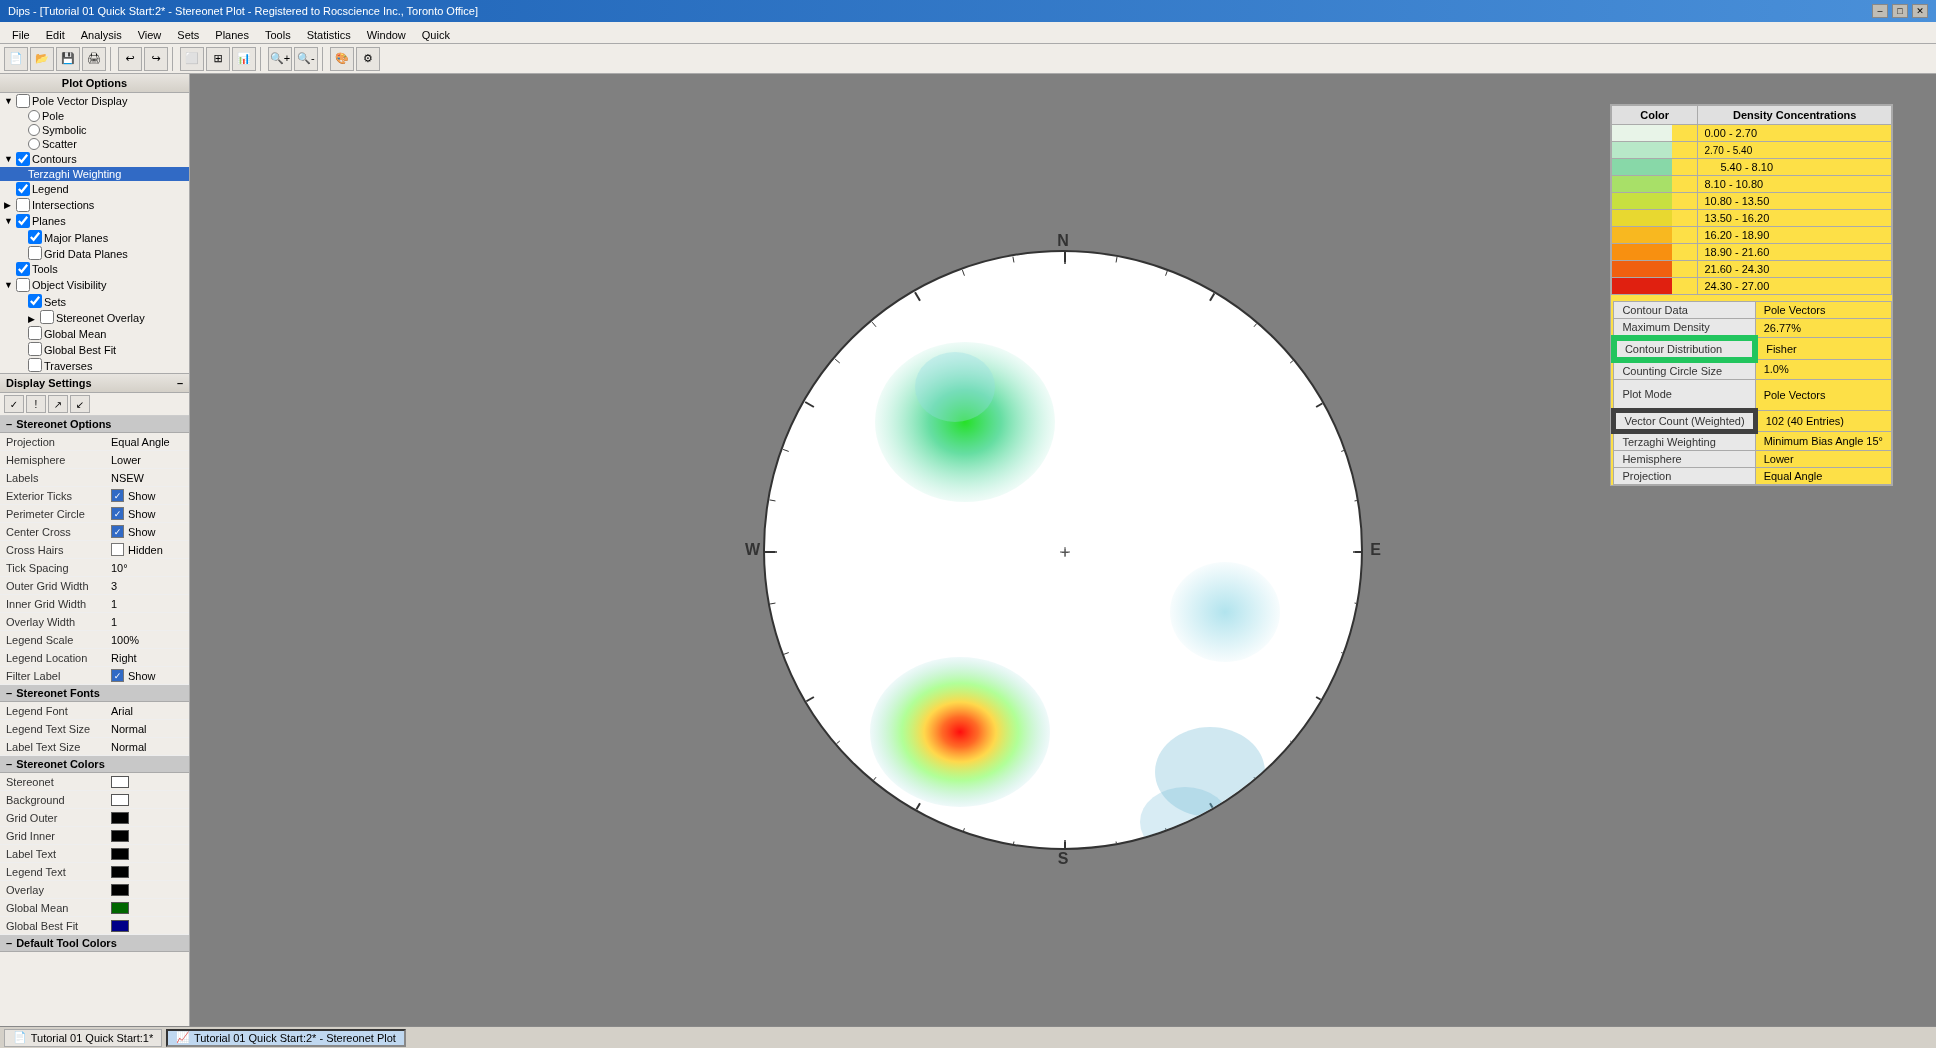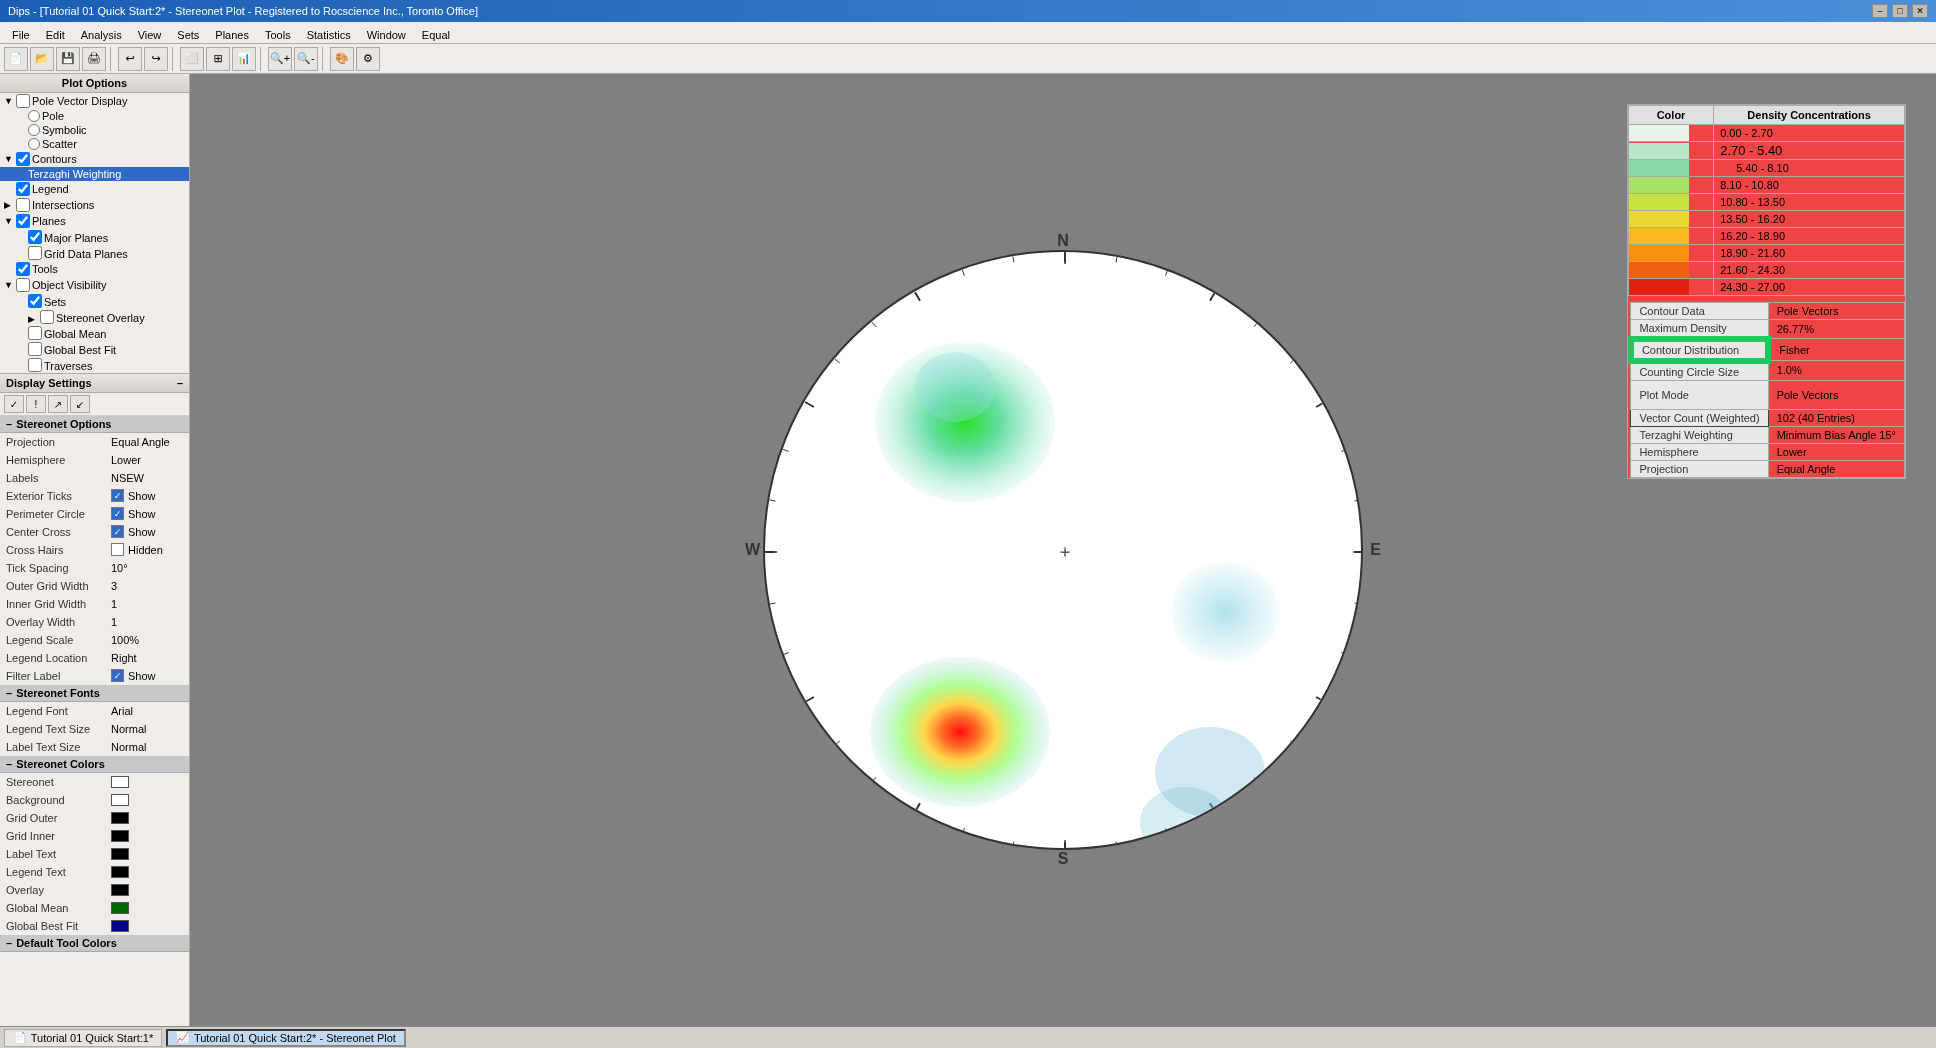--- a/index.html
+++ b/index.html
@@ -282,21 +282,21 @@
 <div class="menu-bar">
   <span class="menu-item">File</span>
   <span class="menu-item">Edit</span>
   <span class="menu-item">Analysis</span>
   <span class="menu-item">View</span>
   <span class="menu-item">Sets</span>
   <span class="menu-item">Planes</span>
   <span class="menu-item">Tools</span>
   <span class="menu-item">Statistics</span>
   <span class="menu-item">Window</span>
-  <span class="menu-item">Equal</span>
+  <span class="menu-item">Quick</span>
 </div>
 
 <div class="toolbar">
   <div class="toolbar-btn" title="New">📄</div>
   <div class="toolbar-btn" title="Open">📂</div>
   <div class="toolbar-btn" title="Save">💾</div>
   <div class="toolbar-btn" title="Print">🖨</div>
   <div class="toolbar-separator"></div>
   <div class="toolbar-btn">↩</div>
   <div class="toolbar-btn">↪</div>
@@ -638,42 +638,42 @@
             <line x1="300" y1="0" x2="300" y2="12"></line>
             <line x1="300" y1="588" x2="300" y2="600"></line>
             <line x1="0" y1="300" x2="12" y2="300"></line>
             <line x1="588" y1="300" x2="600" y2="300"></line>
           </g>
 
         </svg>
       </div>
     </div>
 
-    <div style="position:absolute; top:30px; right:30px; background: #ef4444; border: 1px solid #aaa;">
+    <div style="position:absolute; top:30px; right:43px; background: #fde047; border: 1px solid #aaa;">
       <table class="legend-table">
         <thead>
           <tr>
             <th>Color</th>
             <th>Density Concentrations</th>
           </tr>
         </thead>
         <tbody id="legend-tbody">
         <tr>
         <td>
           <div style="width:60px;height:16px;background:#e8f4e8;"></div>
         </td>
         <td style="padding:1px 6px; font-size:11px; white-space:nowrap;">
           0.00 - 2.70
         </td>
       </tr>
             <tr>
         <td>
           <div style="width:60px;height:16px;background:#b8e8c8;"></div>
         </td>
-        <td style="padding:1px 6px; font-size:13px; white-space:nowrap;">
+        <td style="padding:1px 6px; font-size:10px; white-space:nowrap;">
           2.70 - 5.40
         </td>
       </tr>
             <tr>
         <td>
           <div style="width:60px;height:16px;background:#88d8a8;"></div>
         </td>
         <td style="padding:1px 22px; font-size:11px; white-space:nowrap;">
           5.40 - 8.10
         </td>
@@ -754,21 +754,21 @@
       </tr>
             <tr>
         <td class="label-cell" style="padding:2px 8px;background:#e8e8e8;border:1px solid #aaa;font-size:11px;">Counting Circle Size</td>
         <td style="padding:2px 8px;border:1px solid #aaa;font-size:11px;">1.0%</td>
       </tr>
             <tr>
         <td class="label-cell" style="padding:8px 8px;background:#e8e8e8;border:1px solid #aaa;font-size:11px;">Plot Mode</td>
         <td style="padding:2px 8px;border:1px solid #aaa;font-size:11px;">Pole Vectors</td>
       </tr>
             <tr>
-        <td class="label-cell" style="padding:2px 8px;background:#e8e8e8;border:1px solid #404040;font-size:11px;">Vector Count (Weighted)</td>
+        <td class="label-cell" style="padding:2px 8px;background:#e8e8e8;border:5px solid #404040;font-size:11px;">Vector Count (Weighted)</td>
         <td style="padding:2px 8px;border:1px solid #aaa;font-size:11px;">102 (40 Entries)</td>
       </tr>
             <tr>
         <td class="label-cell" style="padding:2px 8px;background:#e8e8e8;border:1px solid #aaa;font-size:11px;">Terzaghi Weighting</td>
         <td style="padding:2px 8px;border:1px solid #aaa;font-size:11px;">Minimum Bias Angle 15°</td>
       </tr>
             <tr>
         <td class="label-cell" style="padding:2px 8px;background:#e8e8e8;border:1px solid #aaa;font-size:11px;">Hemisphere</td>
         <td style="padding:2px 8px;border:1px solid #aaa;font-size:11px;">Lower</td>
       </tr>

